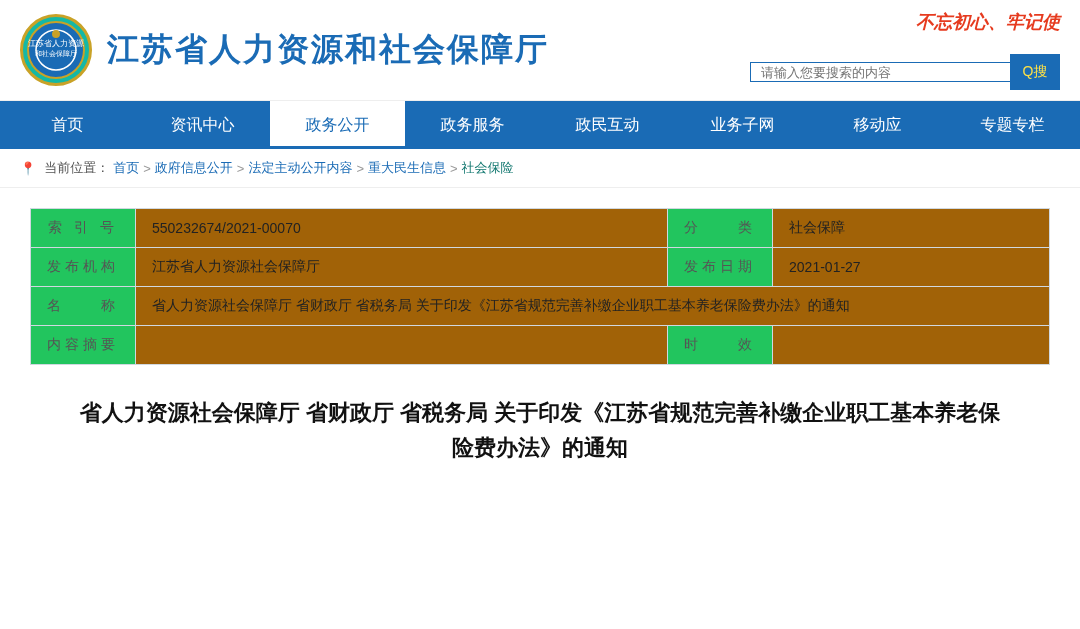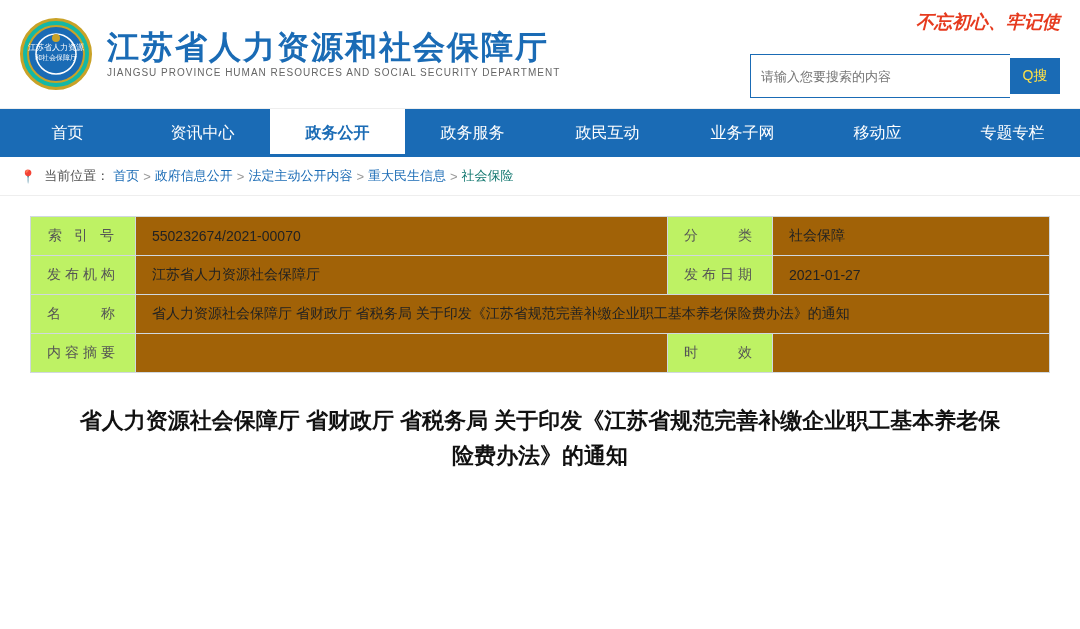--- a/index.html
+++ b/index.html
@@ -61,21 +61,21 @@
       font-weight: bold;
       font-style: italic;
     }
     .search-bar {
       display: flex;
       align-items: center;
       gap: 0;
     }
     .search-input {
       width: 260px;
-      height: 44px;
+      height: 20px;
       border: 1px solid #1a6bb5;
       border-right: none;
       padding: 0 10px;
       font-size: 13px;
       color: #999;
       outline: none;
     }
     .search-button {
       width: 50px;
       height: 36px;
@@ -106,21 +106,21 @@
       cursor: pointer;
       position: relative;
       transition: background 0.2s;
     }
     .nav-item:hover, .nav-item.active {
       background: #fff;
       color: #1a6bb5;
     }
     .nav-item.active {
       color: #1a6bb5;
-      font-weight: bold;
+      font-weight: normal;
     }
     .nav-item.active::after {
       content: '';
       position: absolute;
       bottom: 0;
       left: 0; right: 0;
       height: 3px;
       background: #1a6bb5;
     }
 
@@ -166,21 +166,21 @@
     }
     .meta-table td {
       border: 1px solid #d0d8e0;
       padding: 10px 16px;
       font-size: 14px;
       color: #333;
       vertical-align: middle;
     }
     .meta-table .label {
       color: #555;
-      background: #bef264;
+      background: #22c55e;
       width: 100px;
       text-align: center;
       letter-spacing: 4px;
       font-weight: normal;
       white-space: nowrap;
     }
     .meta-table .value {
       color: #222;
       background: #a16207;
     }
@@ -204,21 +204,20 @@
       <svg width="60" height="60" viewBox="0 0 60 60">
         <circle cx="30" cy="30" r="28" fill="#1a6bb5" stroke="#c9a227" stroke-width="2"></circle>
         <circle cx="30" cy="30" r="20" fill="none" stroke="#fff" stroke-width="1.5"></circle>
         <text x="30" y="26" text-anchor="middle" fill="#fff" font-size="8" font-family="serif">江苏省人力资源</text>
         <text x="30" y="36" text-anchor="middle" fill="#fff" font-size="7" font-family="serif">和社会保障厅</text>
         <circle cx="30" cy="14" r="4" fill="#c9a227"></circle>
       </svg>
     </div>
     <div class="logo-text-area">
       <span class="logo-zh">江苏省人力资源和社会保障厅</span>
-      <span class="logo-en">JIANGSU PROVINCE HUMAN RESOURCES AND SOCIAL SECURITY DEPARTMENT</span>
     </div>
   </div>
   <div class="header-right">
     <div class="slogan">不忘初心、牢记使</div>
     <div class="search-bar">
       <input class="search-input" type="text" placeholder="请输入您要搜索的内容" style="">
       <button class="search-button">Q搜</button>
     </div>
   </div>
 </div>

